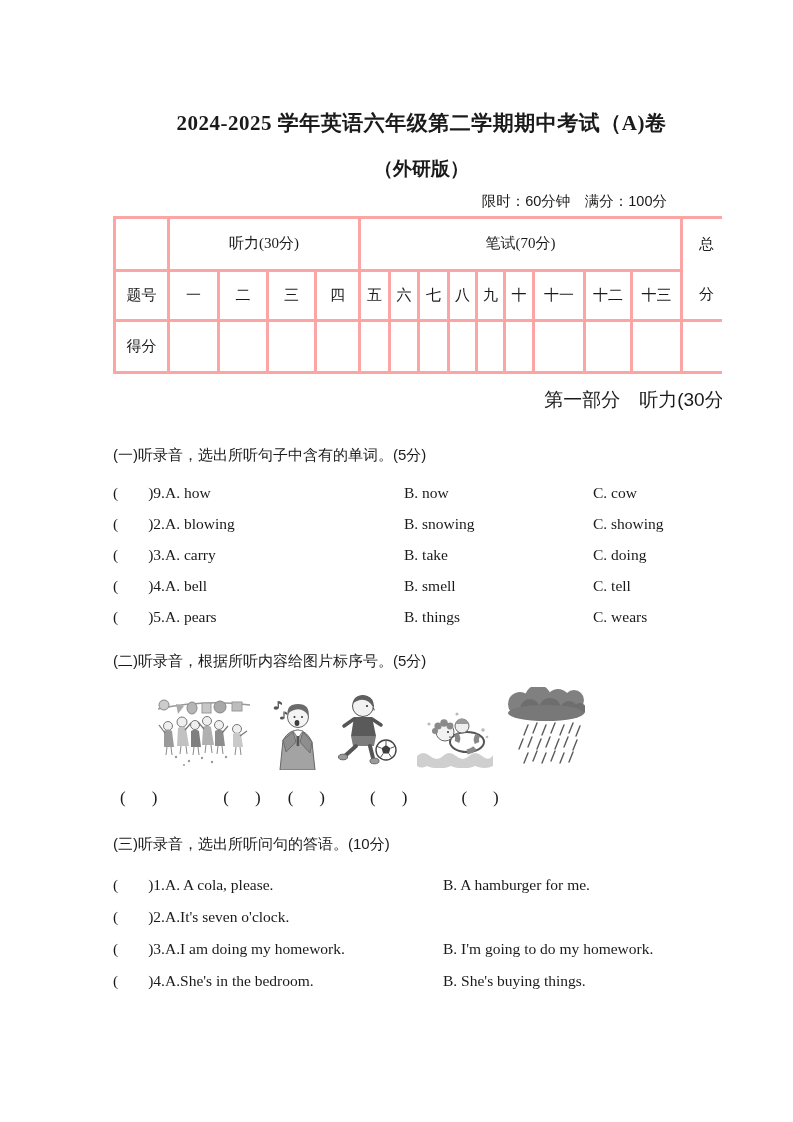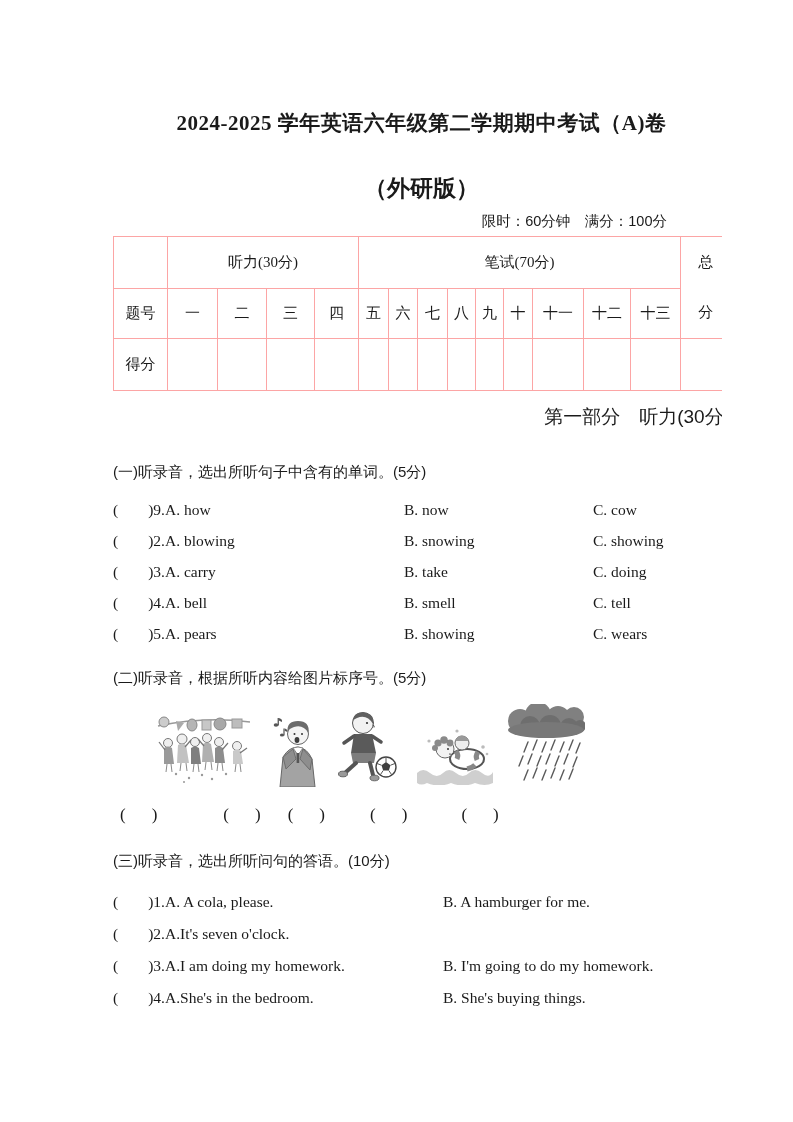--- a/index.html
+++ b/index.html
@@ -2,25 +2,25 @@
 <html><head>
 <meta charset="utf-8">
 <style>
   * { margin:0; padding:0; box-sizing:border-box; }
   html,body { background:#ffffff; }
   body { width:793px; height:1122px; font-family:"Liberation Serif","DejaVu Serif",serif; color:#1a1a1a; }
   .page { position:relative; width:722px; height:1122px; background:#fff; overflow:hidden; padding-top:110px; }
   .content { margin-left:113px; width:617px; }
 
   .exam-title { text-align:center; font-size:21px; font-weight:bold; line-height:27px; letter-spacing:0.5px; }
-  .exam-subtitle { text-align:center; font-size:23px; font-weight:bold; line-height:24px; margin-top:40px; }
+  .exam-subtitle { text-align:center; font-size:19px; font-weight:bold; line-height:24px; margin-top:20px; }
   .exam-meta { text-align:right; padding-right:63px; font-size:14.5px; line-height:20px; margin-top:10px; font-family:"Liberation Sans","DejaVu Sans",sans-serif; }
 
   table.score { margin-top:5px; width:617px; table-layout:fixed; border-collapse:collapse; }
-  table.score td { border:1px solid #fca5a5; text-align:center; vertical-align:middle; font-size:15px; padding:0; }
+  table.score td { border:3px solid #fca5a5; text-align:center; vertical-align:middle; font-size:15px; padding:0; }
   tr.r1 { height:52px; }
   tr.r2 { height:50px; }
   tr.r3 { height:52px; }
   td.total-cell { padding:0; }
   .total-inner { display:flex; flex-direction:column; justify-content:space-around; height:100px; align-items:center; font-size:15px; }
 
   .part-heading { text-align:right; font-size:19px; line-height:27px; margin-top:12px; font-family:"Liberation Sans","DejaVu Sans",sans-serif; }
 
   .sec-title { font-size:15px; line-height:22px; font-family:"Liberation Sans","DejaVu Sans",sans-serif; }
   .sec1-title { margin-top:31px; }
@@ -148,21 +148,21 @@
         <span class="col-b">B. take</span>
         <span class="col-c">C. doing</span>
       </div>
       <div class="item-row">
         <span class="col-a"><span>(</span><span class="answer-gap"></span><span>)4.A. bell</span></span>
         <span class="col-b">B. smell</span>
         <span class="col-c">C. tell</span>
       </div>
       <div class="item-row">
         <span class="col-a"><span>(</span><span class="answer-gap"></span><span>)5.A. pears</span></span>
-        <span class="col-b">B. showing</span>
+        <span class="col-b">B. things</span>
         <span class="col-c">C. wears</span>
       </div>
     </div>
 
     <div class="sec-title sec2-title">(二)听录音，根据所听内容给图片标序号。(5分)</div>
 
     <div class="images-row">
 
       <svg class="img-party" width="100" height="75" viewBox="0 0 100 75">
         <path d="M4,14 Q50,4 96,10" stroke="#999" fill="none" stroke-width="1.5"></path>

